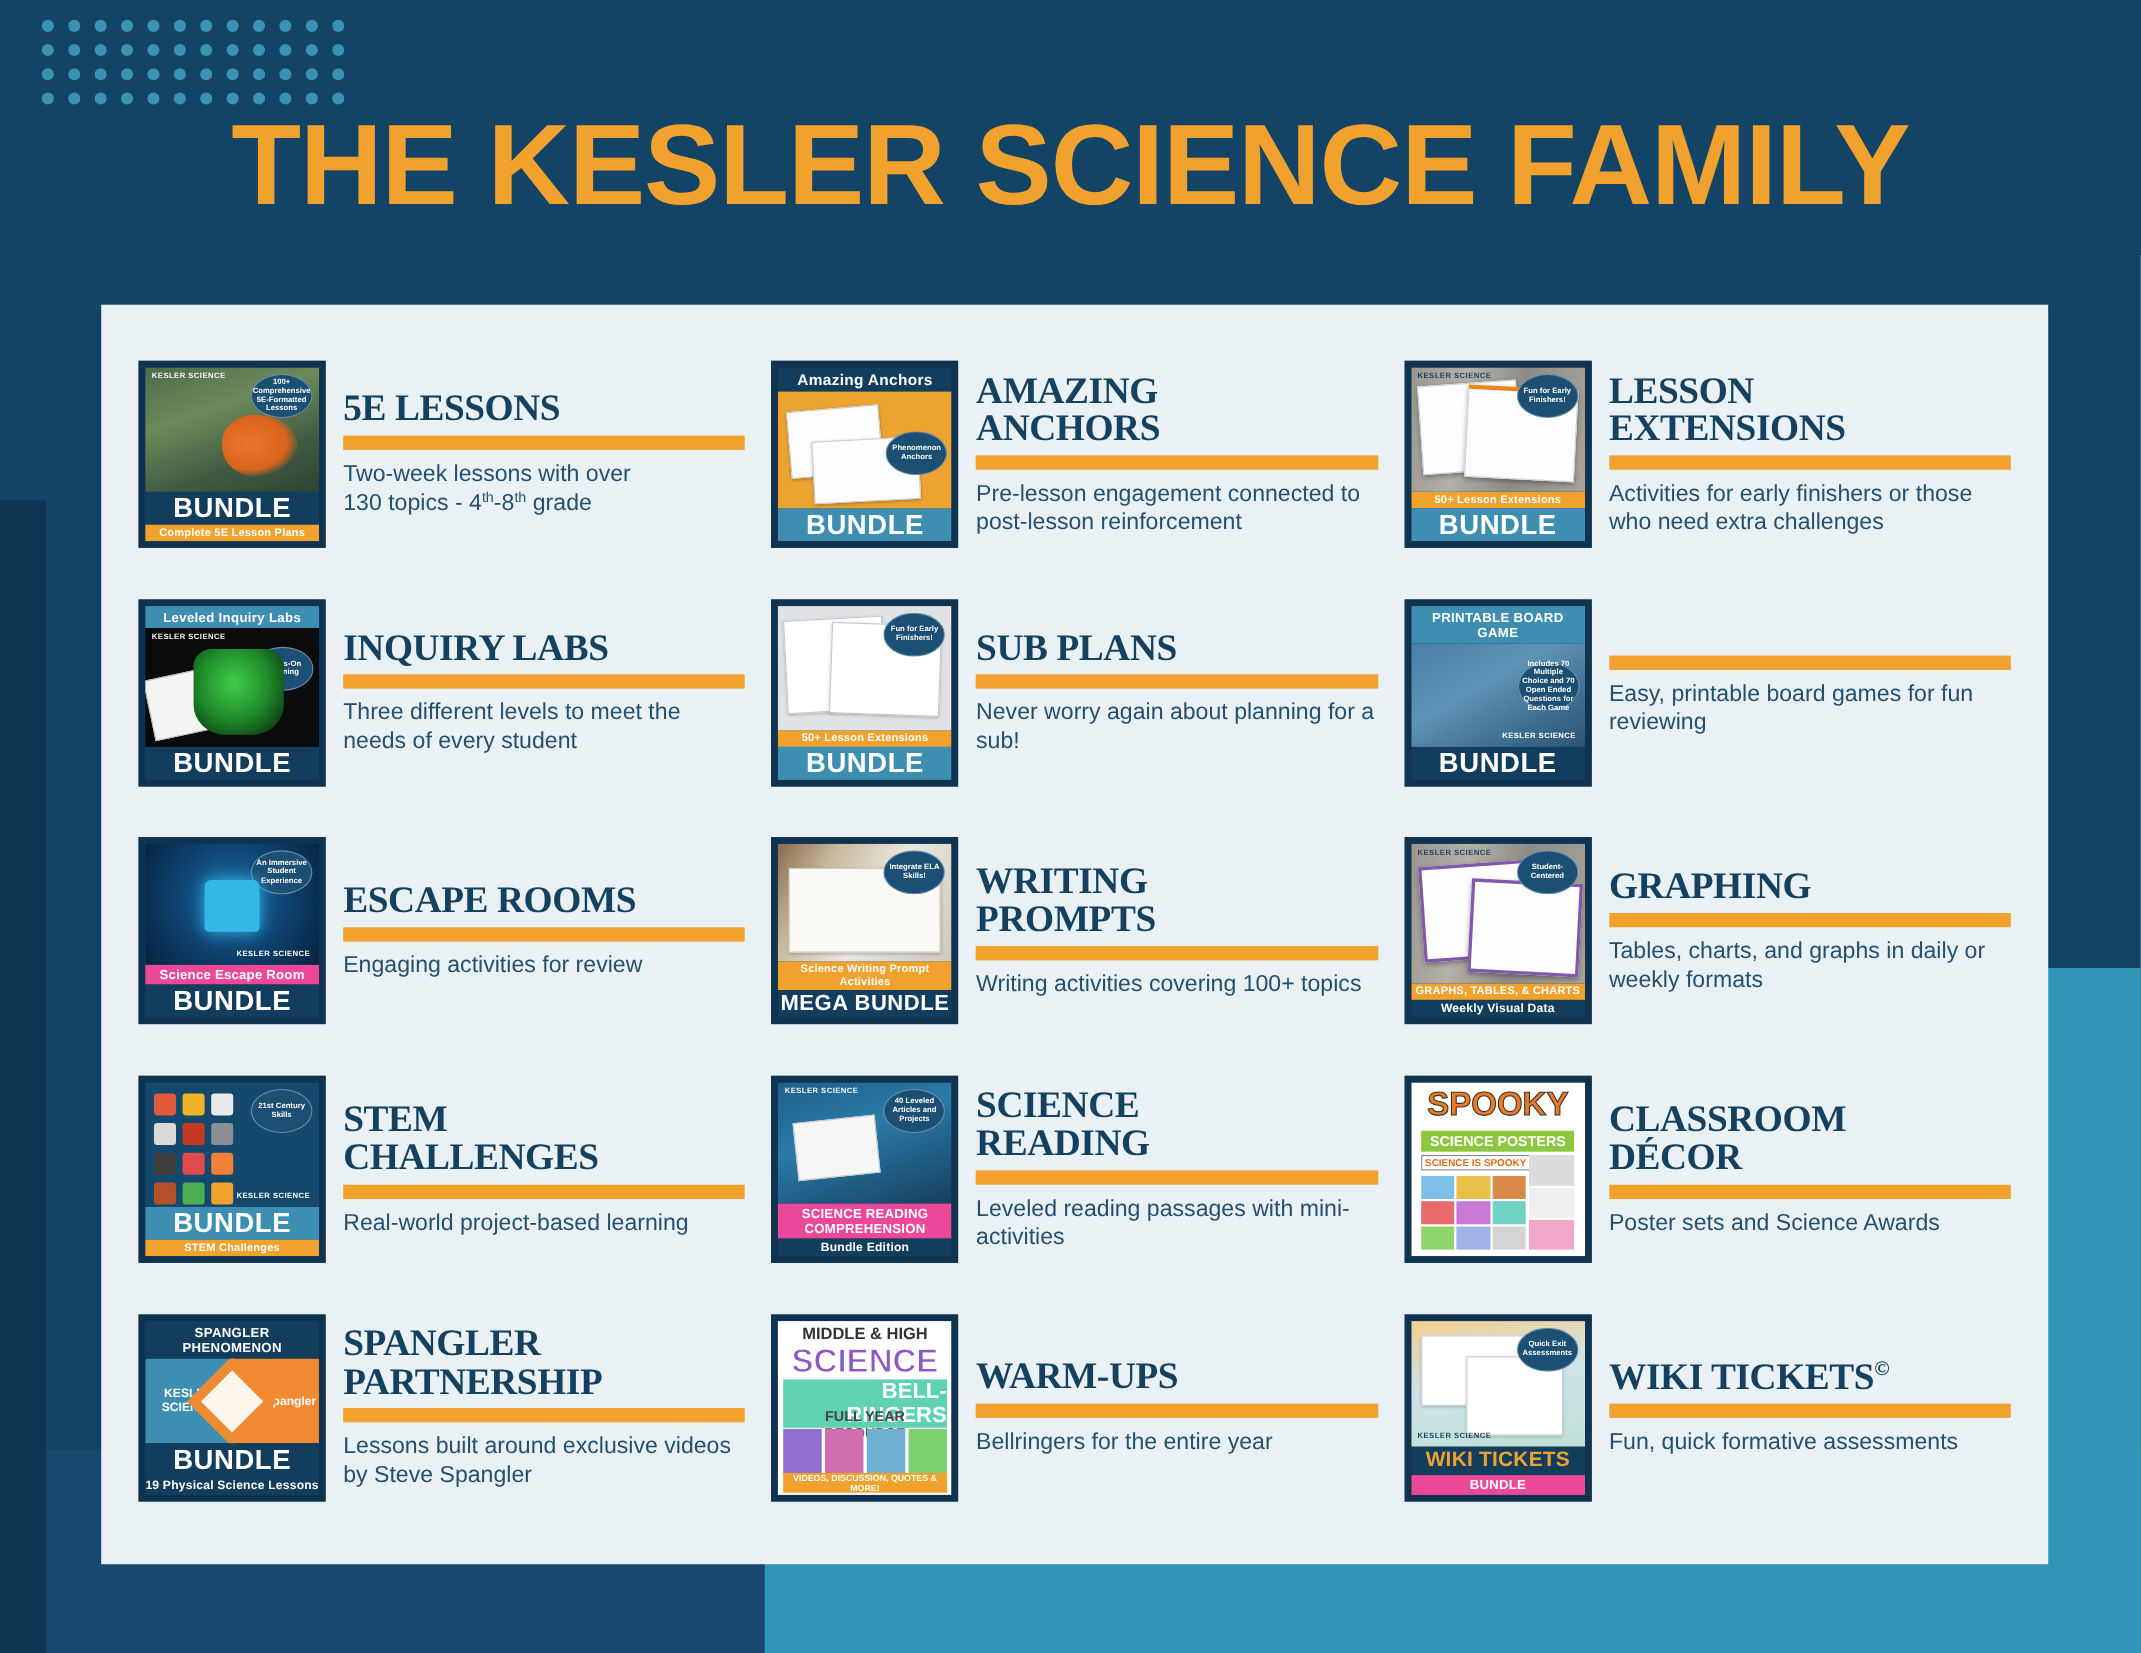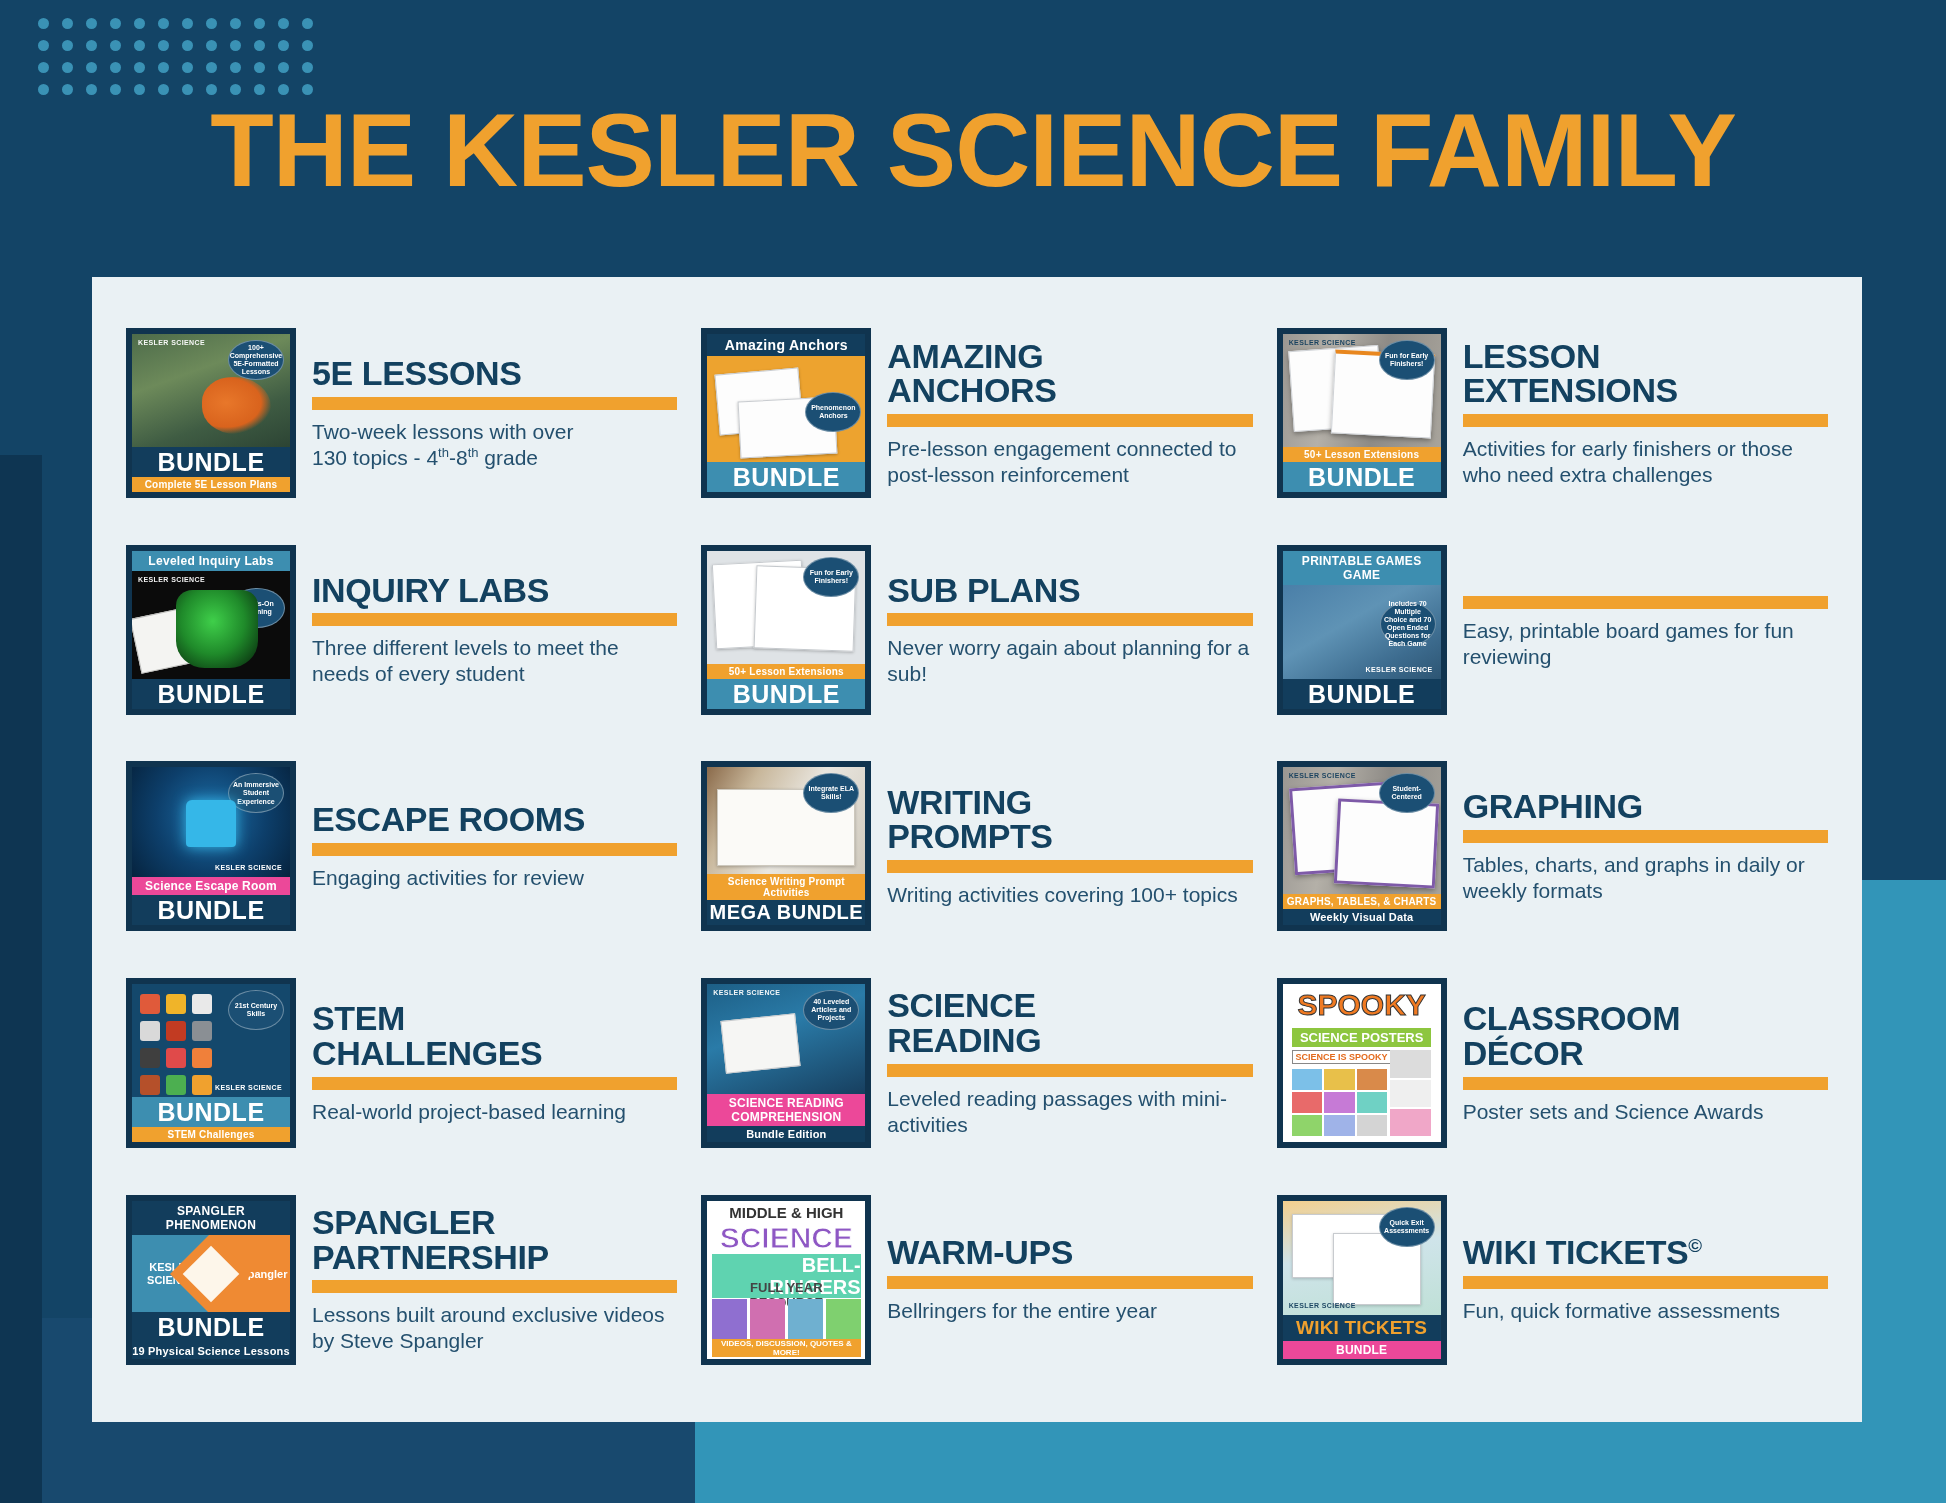--- a/index.html
+++ b/index.html
@@ -132,20 +132,21 @@
   .art-bell{background:#fff;}
   .art-wiki{background:linear-gradient(170deg,#f3cf8e 0%,#cfe4ea 45%,#bfe0d6 100%);}
   .art-wiki .pg{position:absolute;background:#fff;border:1px solid #c8cbcf;box-shadow:0 1px 3px rgba(0,0,0,.2);}
 
   
   .info{flex:1 1 auto;min-width:0;}
   .info h3{
     margin:0;color:#13415f;font-weight:bold;
     font-size:34px;line-height:1.02;letter-spacing:-.4px;
     text-transform:uppercase;
+    font-family:Liberation Serif, serif;
   }
   .info h3 sup{font-size:.55em;vertical-align:super;}
   .rule{height:13px;background:#f0a12e;margin:6px 0 9px 0;width:100%;}
   .info p{
     margin:0;color:#24506e;font-size:21px;line-height:1.24;font-weight:normal;
   }
   .info p sup{font-size:.62em;vertical-align:super;}
 </style>
 </head>
 <body>
@@ -291,21 +292,21 @@
       </div>
       <div class="info">
         <h3>SUB PLANS</h3>
         <div class="rule"></div>
         <p>Never worry again about planning for a sub!</p>
       </div>
     </div>
 
     <div class="cell">
       <div class="thumb">
-        <div class="hdr">PRINTABLE GAMES GAME</div>
+        <div class="hdr">PRINTABLE BOARD GAME</div>
         <div class="art art-board">
           <div class="badge" style="right:5px;top:18%;height:44px;">Includes 70 Multiple Choice and 70 Open Ended Questions for Each Game</div>
           <div class="logo-br">KESLER SCIENCE</div>
         </div>
         <div class="ftr">BUNDLE</div>
       </div>
       <div class="info">
         <div class="rule"></div>
         <p>Easy, printable board games for fun reviewing</p>
       </div>

